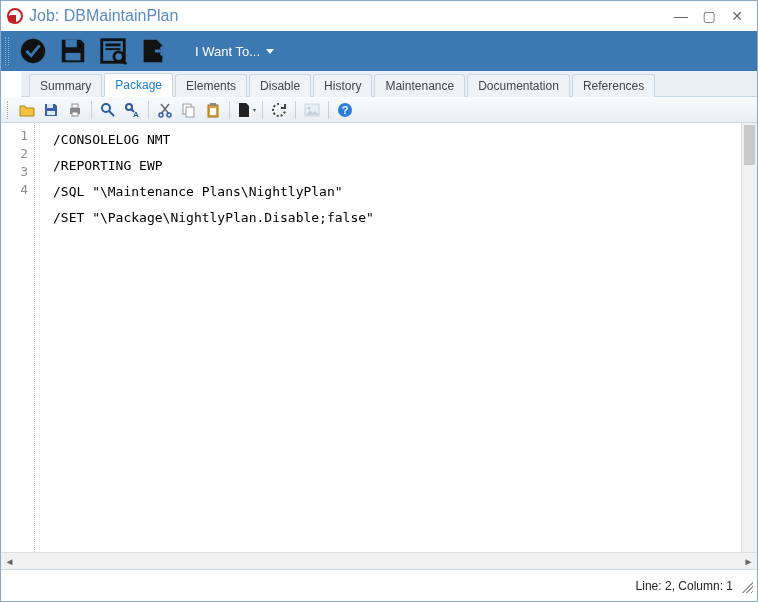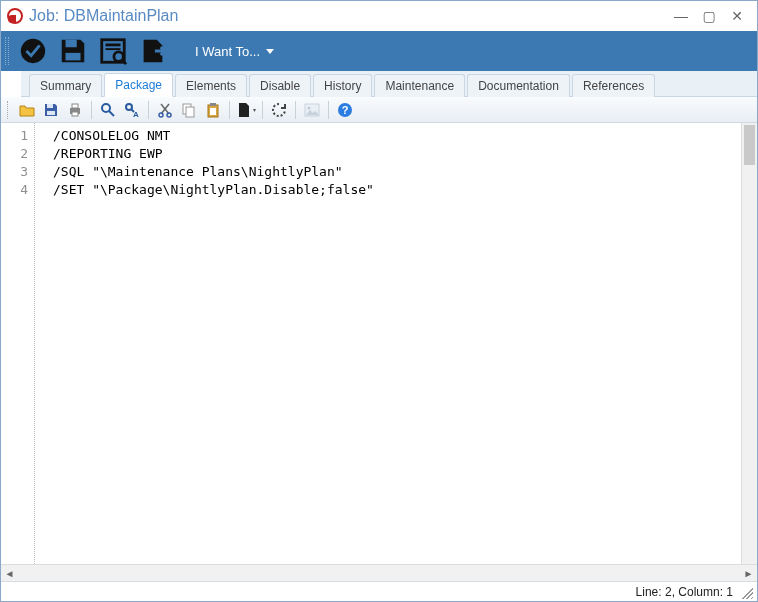--- a/index.html
+++ b/index.html
@@ -157,21 +157,21 @@
     text-align: right;
     padding: 4px 6px 0 0;
     border-right: 1px dotted #bbb;
     line-height: 18px;
   }
   .code {
     flex: 1;
     font-family: Consolas, monospace;
     font-size: 13px;
     padding: 4px 0 0 18px;
-    line-height: 18px;
+    line-height: 26px;
     white-space: pre;
     color: #000;
     overflow: auto;
   }
   .vscroll {
     position: absolute;
     right: 0; top: 0; bottom: 0;
     width: 16px;
     background: #f1f1f1;
     border-left: 1px solid #ddd;
@@ -188,21 +188,21 @@
   }
   .hscroll-arrow {
     width: 17px;
     display: flex; align-items: center; justify-content: center;
     color: #666;
     cursor: pointer;
     font-size: 10px;
   }
   .hscroll-track { flex: 1; }
   .statusbar {
-    height: 20px;
+    height: 32px;
     background: #fff;
     border-top: 1px solid #d5dde4;
     display: flex;
     align-items: center;
     justify-content: flex-end;
     padding: 0 4px;
     color: #222;
     font-size: 12px;
   }
   .resize-grip {

